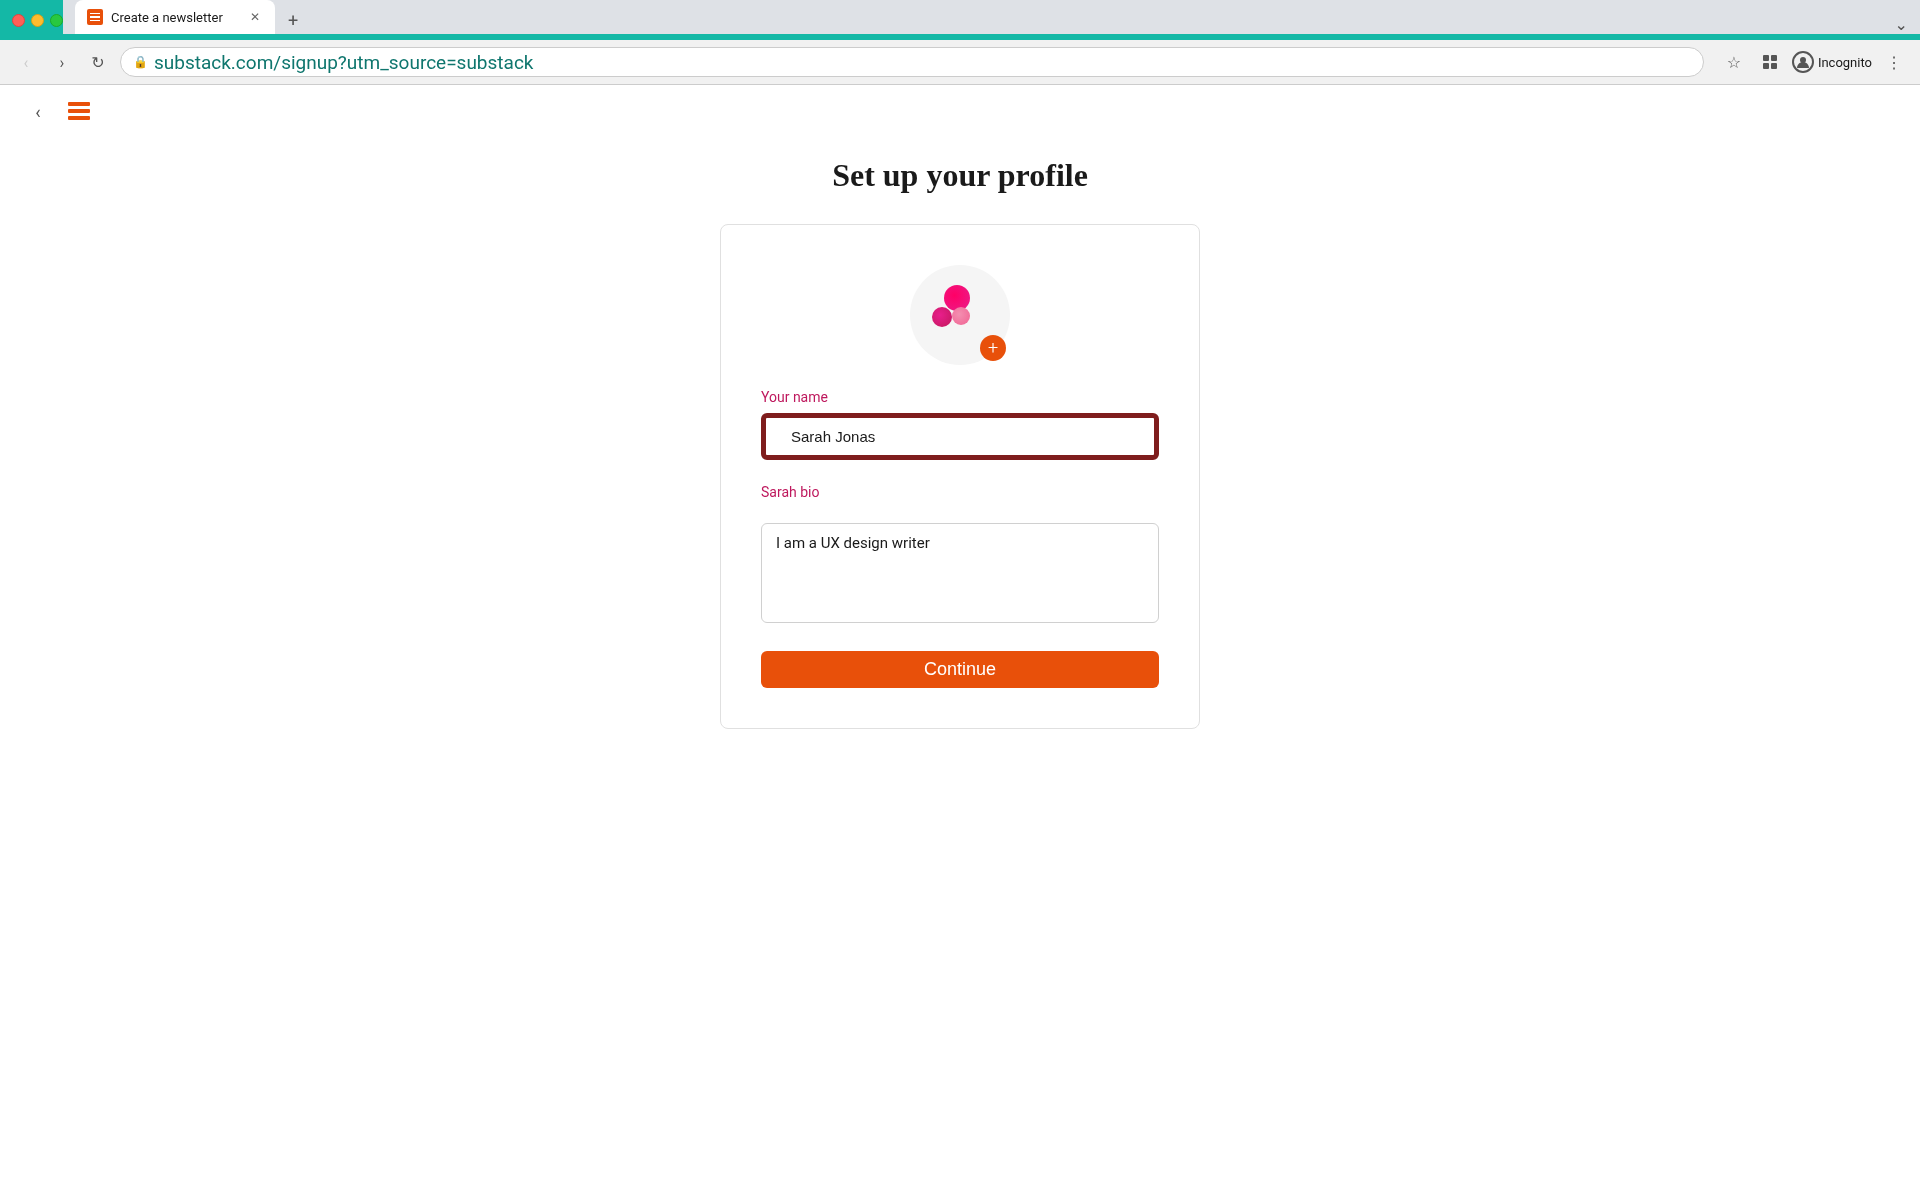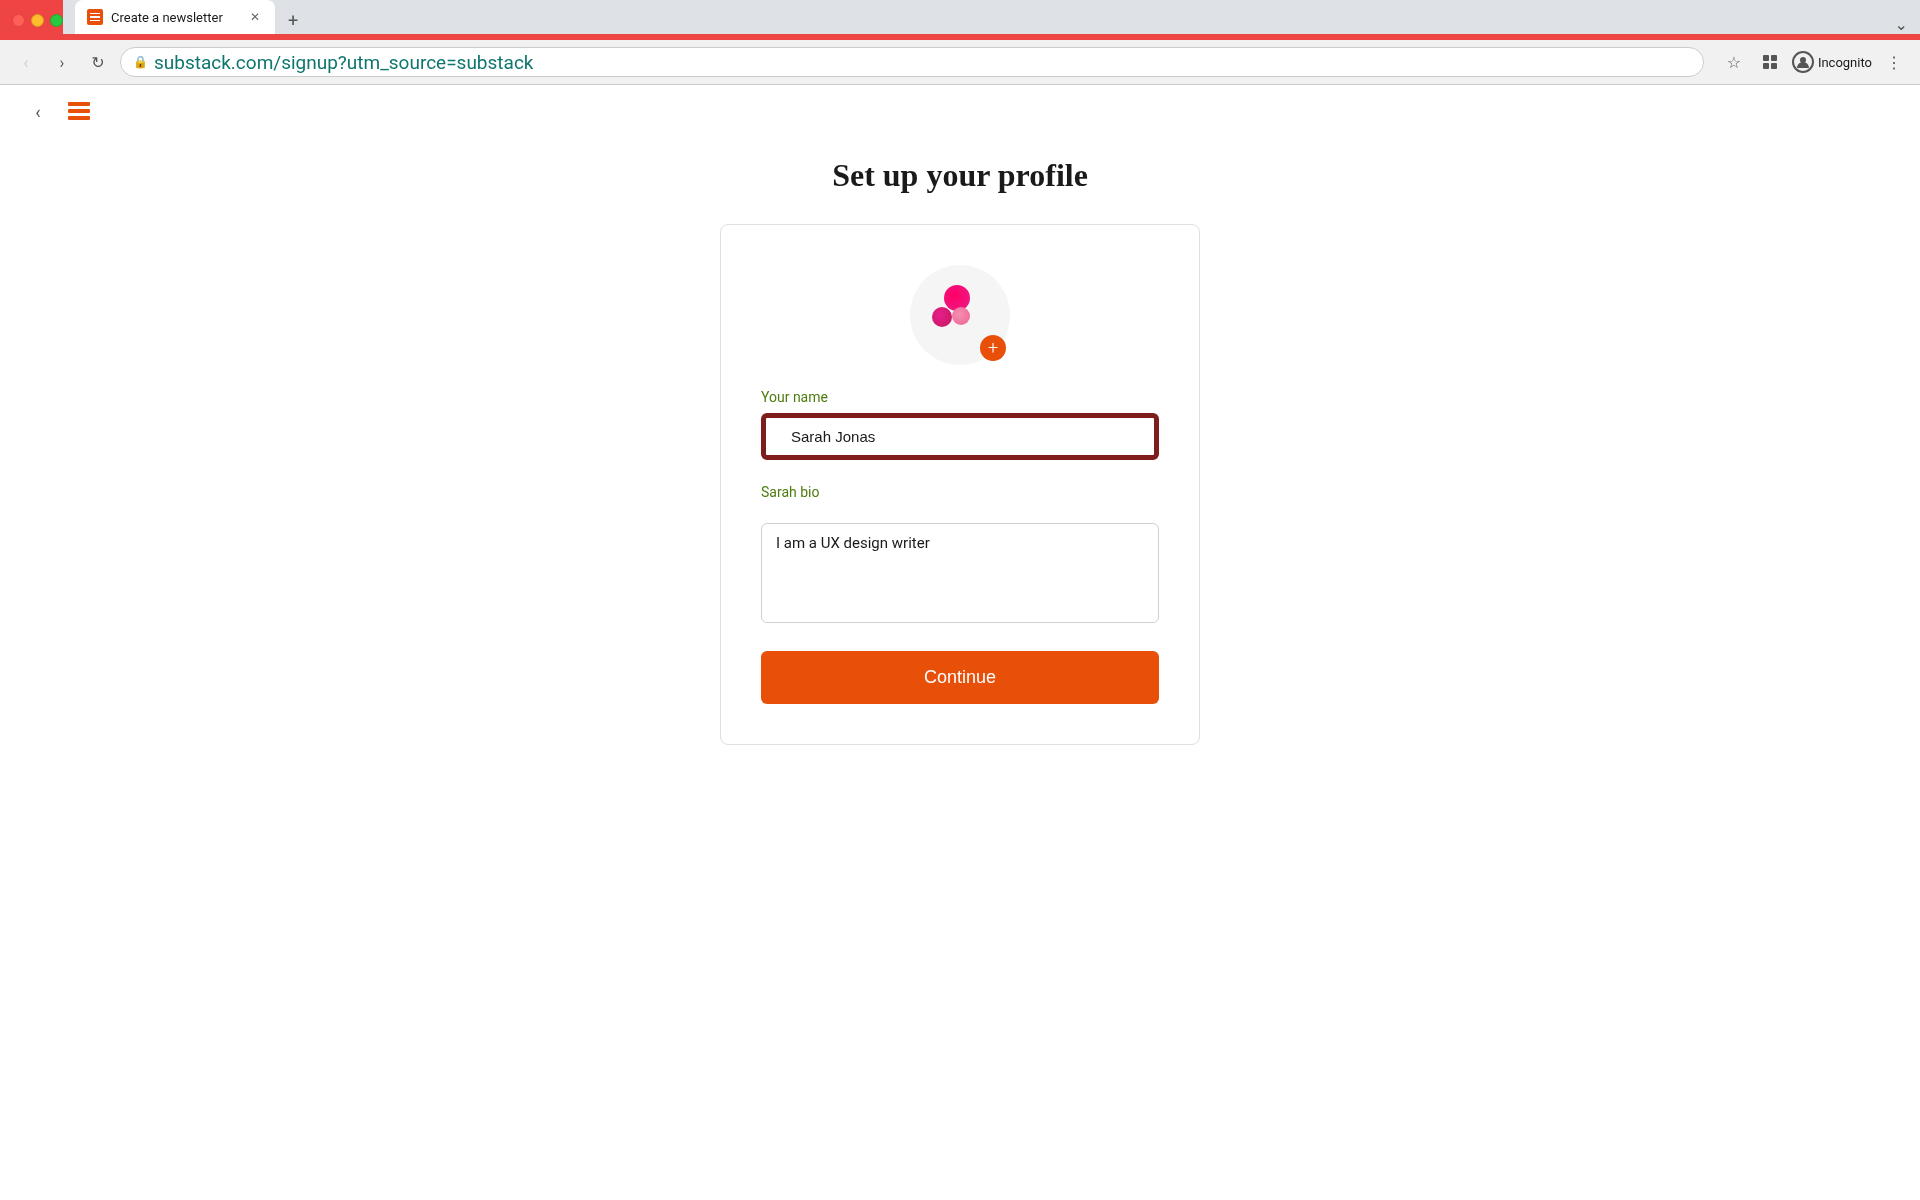--- a/index.html
+++ b/index.html
@@ -16,21 +16,21 @@
     .browser-chrome {
       width: 100%;
       background: #f1f1f1;
       border-bottom: 1px solid #ccc;
     }
 
     .title-bar {
       display: flex;
       align-items: center;
       padding: 16px 12px;
-      background: #ef4444;
+      background: #14b8a6;
       height: 40px;
     }
 
     .traffic-lights {
       display: flex;
       gap: 6px;
       align-items: center;
       margin-right: 12px;
     }
 
@@ -353,21 +353,21 @@
     
     .form-section {
       width: 100%;
       display: flex;
       flex-direction: column;
       gap: 8px;
     }
 
     .field-label {
       font-size: 14px;
-      color: #4d7c0f;
+      color: #be185d;
       font-weight: 400;
     }
 
     .text-input {
       width: 100%;
       padding: 10px 25px;
       border: 5px solid #7f1d1d;
       border-radius: 6px;
       font-size: 15px;
       color: #1a1a1a;
@@ -384,21 +384,21 @@
       color: #1a1a1a;
       outline: none;
       font-family: inherit;
       resize: none;
       height: 100px;
       margin-top: 15px;
     }
 
     .continue-btn {
       width: 100%;
-      padding: 16px;
+      padding: 8px;
       background: #e8500a;
       color: white;
       border: none;
       border-radius: 6px;
       font-size: 18px;
       font-weight: 500;
       cursor: pointer;
       margin-top: 4px;
     }
   </style>

